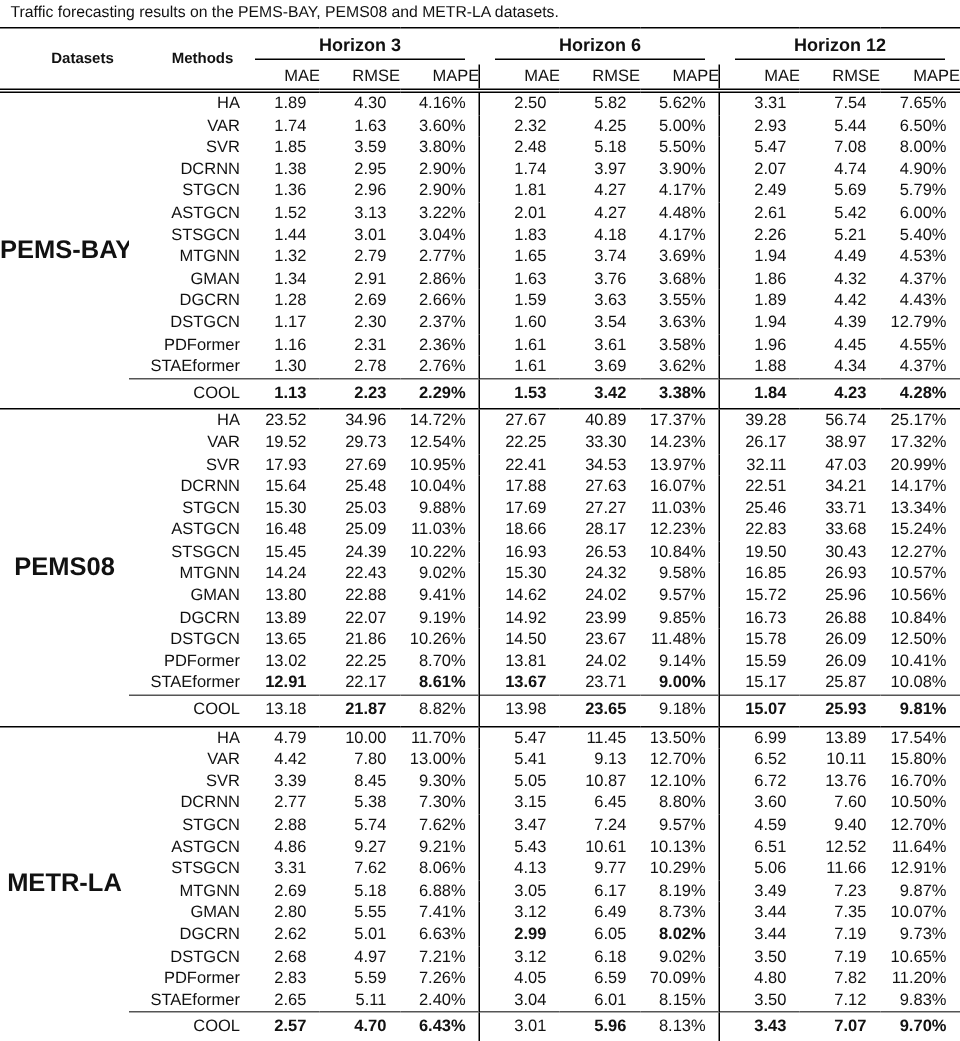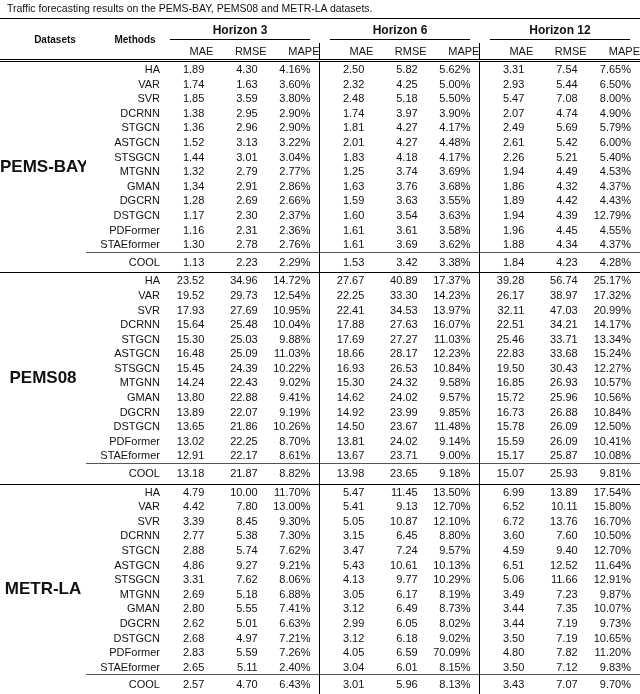--- a/index.html
+++ b/index.html
@@ -48,21 +48,21 @@
   td.dataset{
     text-align:center;
     font-weight:700;
     font-size:17px;
     vertical-align:middle;
   }
   td.method{text-align:right;}
   td.val{text-align:right;padding-right:9px;}
   th.metric{text-align:right;}
   .sep{border-left:1px solid #000;}
-  .b{font-weight:400;}
+  .b{font-weight:700;}
   tr.sec-first td{border-top:1.5px solid #000;}
   tr.cool-row td{border-top:1px solid #555;padding-top:2px;padding-bottom:3px;}
 </style>
 </head>
 <body>
 
 <div class="caption">Traffic forecasting results on the PEMS-BAY, PEMS08 and METR-LA datasets.</div>
 
 <table class="results">
   <colgroup>
@@ -188,21 +188,21 @@
         <td class="val">4.17%</td>
         <td class="val sep">2.26</td>
         <td class="val">5.21</td>
         <td class="val">5.40%</td>
       </tr>
       <tr class="">
         <td class="method">MTGNN</td>
         <td class="val">1.32</td>
         <td class="val">2.79</td>
         <td class="val">2.77%</td>
-        <td class="val sep">1.25</td>
+        <td class="val sep">1.65</td>
         <td class="val">3.74</td>
         <td class="val">3.69%</td>
         <td class="val sep">1.94</td>
         <td class="val">4.49</td>
         <td class="val">4.53%</td>
       </tr>
       <tr class="">
         <td class="method">GMAN</td>
         <td class="val">1.34</td>
         <td class="val">2.91</td>

